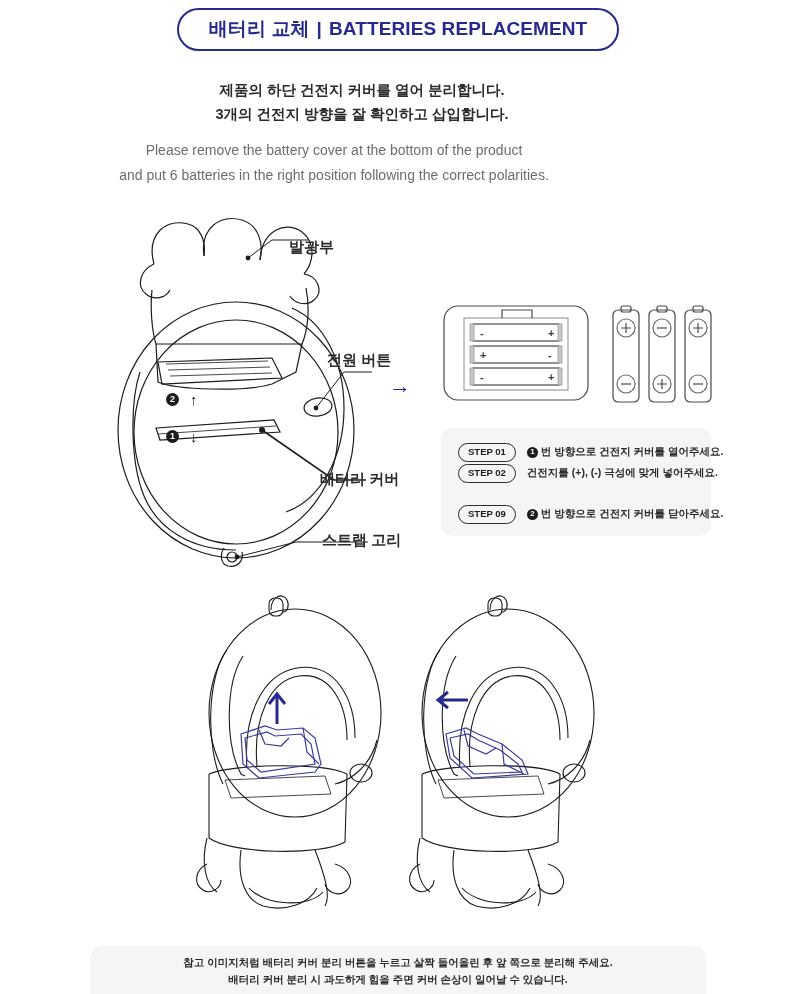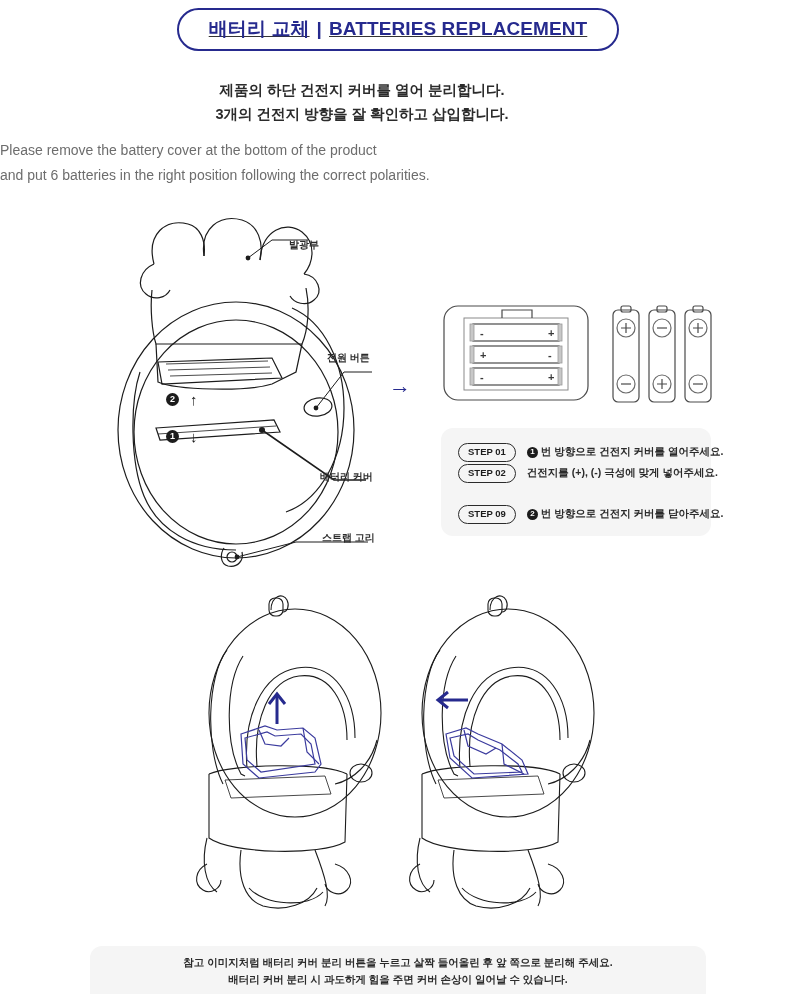--- a/index.html
+++ b/index.html
@@ -5,42 +5,42 @@
   html,body{margin:0;padding:0;}
   body{
     width:796px;height:994px;position:relative;overflow:hidden;
     background:#ffffff;
     font-family:"Liberation Sans","DejaVu Sans",sans-serif;
     color:#333;
   }
   .page{position:absolute;inset:0;}
 
   
-  .title-wrap{position:absolute;left:0;top:8px;width:796px;display:flex;justify-content:center;text-decoration:underline;}
+  .title-wrap{position:absolute;left:0;top:8px;width:796px;display:flex;justify-content:center;}
   .title-pill{
     border:2px solid #262a8e;border-radius:40px;
     padding:9px 30px 11px;line-height:1;
     display:flex;align-items:center;gap:0;
     background:#fff;
   }
   .title-text{
     color:#262a8e;font-size:19px;font-weight:bold;letter-spacing:.1px;white-space:nowrap;
   }
 
   
   .kr-block{position:absolute;left:0;top:78px;width:724px;text-align:center;}
   .kr-line{font-size:14.5px;font-weight:bold;color:#2b2b2b;line-height:24px;}
-  .en-block{position:absolute;left:0;top:138px;width:668px;text-align:left;}
+  .en-block{position:absolute;left:0;top:138px;width:668px;text-align:center;}
   .en-line{font-size:14px;color:#6d6d6d;line-height:25px;}
 
   
   .diagram{position:absolute;left:96px;top:212px;width:330px;height:360px;}
   .diagram svg{display:block;}
 
-  .callout{position:absolute;font-size:10px;font-weight:bold;color:#2b2b2b;white-space:nowrap;}
+  .callout{position:absolute;font-size:15px;font-weight:bold;color:#2b2b2b;white-space:nowrap;}
   .c-led{left:289px;top:238px;}
   .c-power{left:327px;top:351px;}
   .c-cover{left:320px;top:470px;}
   .c-strap{left:322px;top:531px;}
 
   .numlab{position:absolute;display:flex;align-items:center;gap:11px;}
   .numlab .bullet{
     width:13px;height:13px;border-radius:50%;background:#1c1c1c;color:#fff;
     font-size:9px;font-weight:bold;display:flex;align-items:center;justify-content:center;
     line-height:1;

